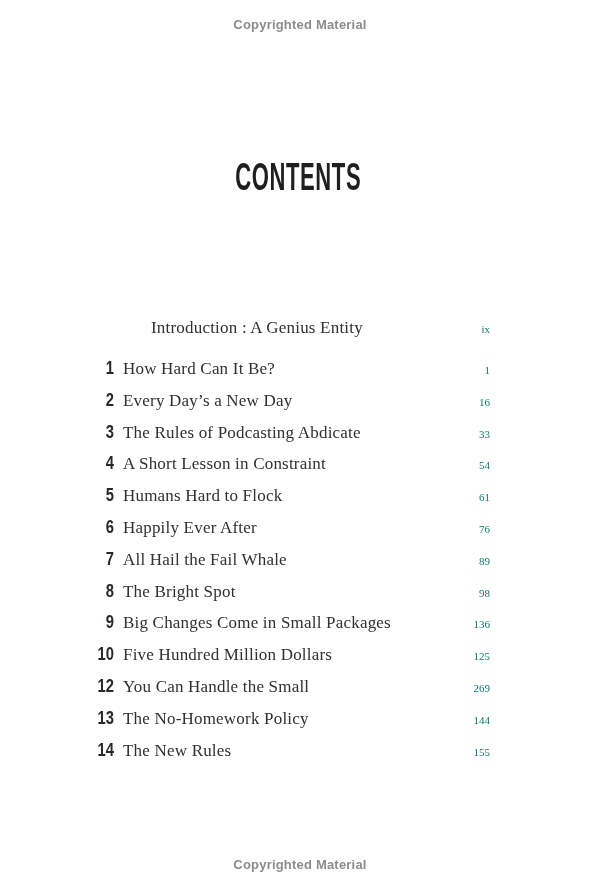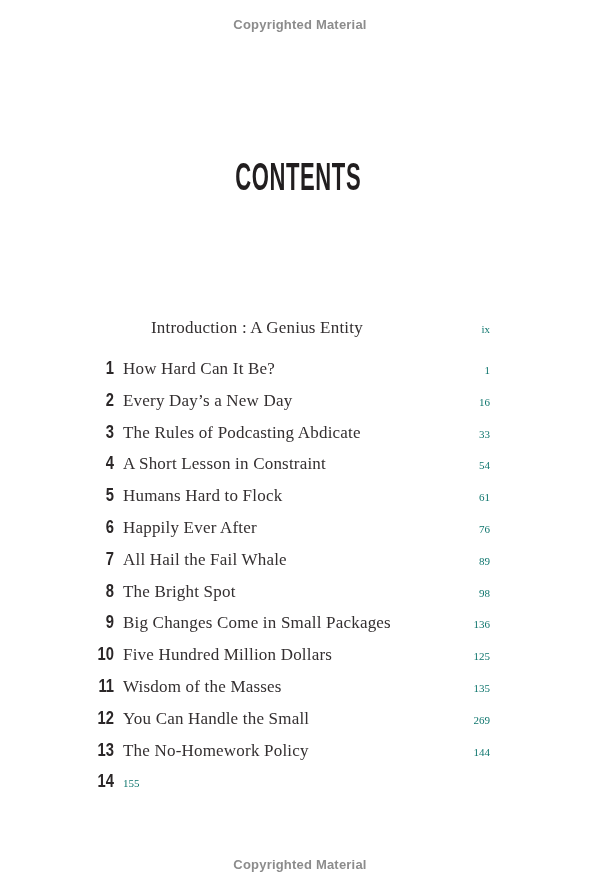--- a/index.html
+++ b/index.html
@@ -159,40 +159,36 @@
       <span class="title">Big Changes Come in Small Packages</span>
       <span class="pg">136</span>
     </div>
 
     <div class="row">
       <span class="num">10</span>
       <span class="title">Five Hundred Million Dollars</span>
       <span class="pg">125</span>
     </div>
 
-    <div class="row">
-      <span class="num">11</span>
-      <span class="title">Wisdom of the Masses</span>
-      <span class="pg">135</span>
-    </div>
 
     <div class="row">
       <span class="num">12</span>
       <span class="title">You Can Handle the Small</span>
       <span class="pg">269</span>
     </div>
 
     <div class="row">
       <span class="num">13</span>
       <span class="title">The No-Homework Policy</span>
       <span class="pg">144</span>
     </div>
 
     <div class="row">
       <span class="num">14</span>
+      <span class="title">The New Rules</span>
       <span class="pg">155</span>
     </div>
 
   </div>
 
   <div class="copyright bottom">Copyrighted Material</div>
 
 </div>
 
 </body></html>

